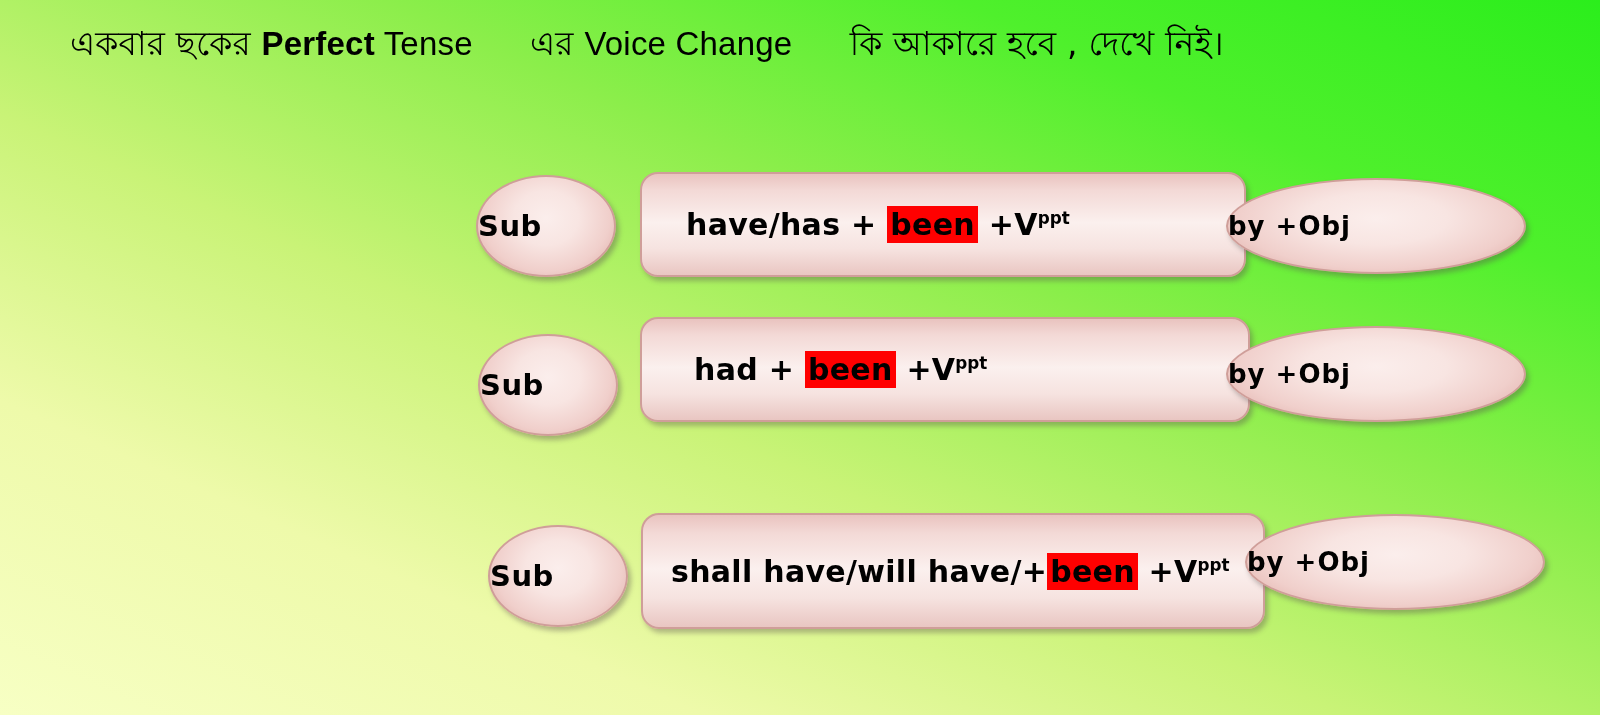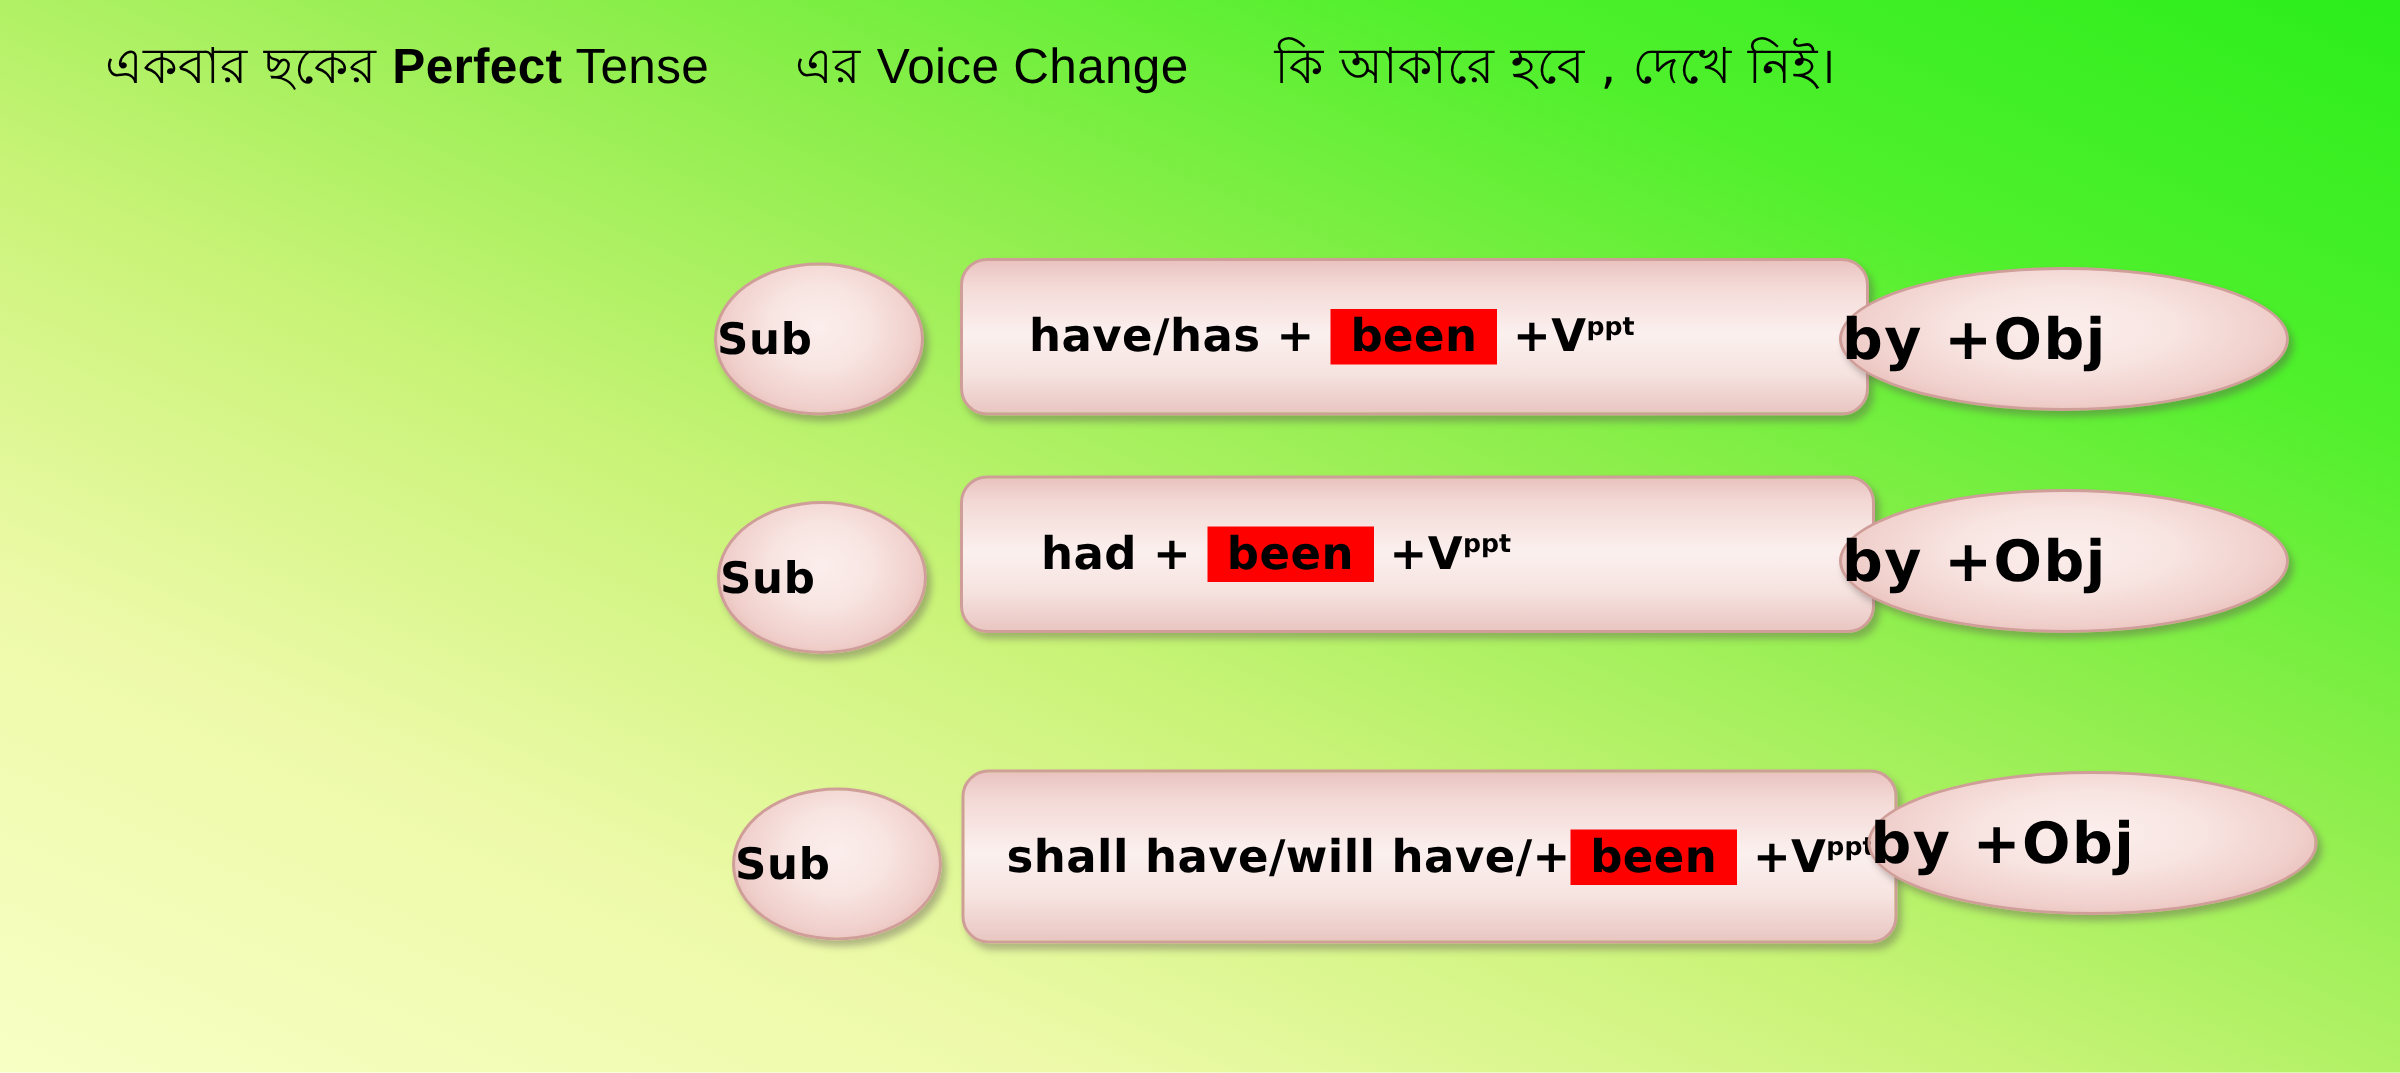--- a/index.html
+++ b/index.html
@@ -91,21 +91,21 @@
   .pink-ellipse .txt {
     font-family: "DejaVu Sans", "Liberation Sans", sans-serif;
     font-size: 29px;
     font-weight: bold;
     color: #000000;
     letter-spacing: 0.5px;
   }
 
   .sub-ellipse { width: 136px; height: 98px; }
   .obj-ellipse { width: 296px; height: 92px; }
-  .obj-ellipse .txt { font-size: 38px; letter-spacing: 1px; }
+  .obj-ellipse .txt { font-size: 26px; letter-spacing: 1px; }
 
   
   .formula-box {
     position: absolute;
     border-radius: 18px;
     background:
       linear-gradient(to bottom,
         #e9c3bf 0%,
         #f3d9d6 16%,
         #fbf0ee 48%,
@@ -119,21 +119,21 @@
   .formula-text {
     font-family: "DejaVu Sans", "Liberation Sans", sans-serif;
     font-size: 30px;
     font-weight: bold;
     color: #000000;
     white-space: nowrap;
     letter-spacing: 0.3px;
   }
   .formula-text .hl {
     background: #ff0000;
-    padding: 1px 13px;
+    padding: 1px 3px;
   }
   .formula-text sup {
     font-size: 0.56em;
     vertical-align: super;
     font-weight: bold;
     letter-spacing: 0;
   }
 </style>
 </head>
 <body>

